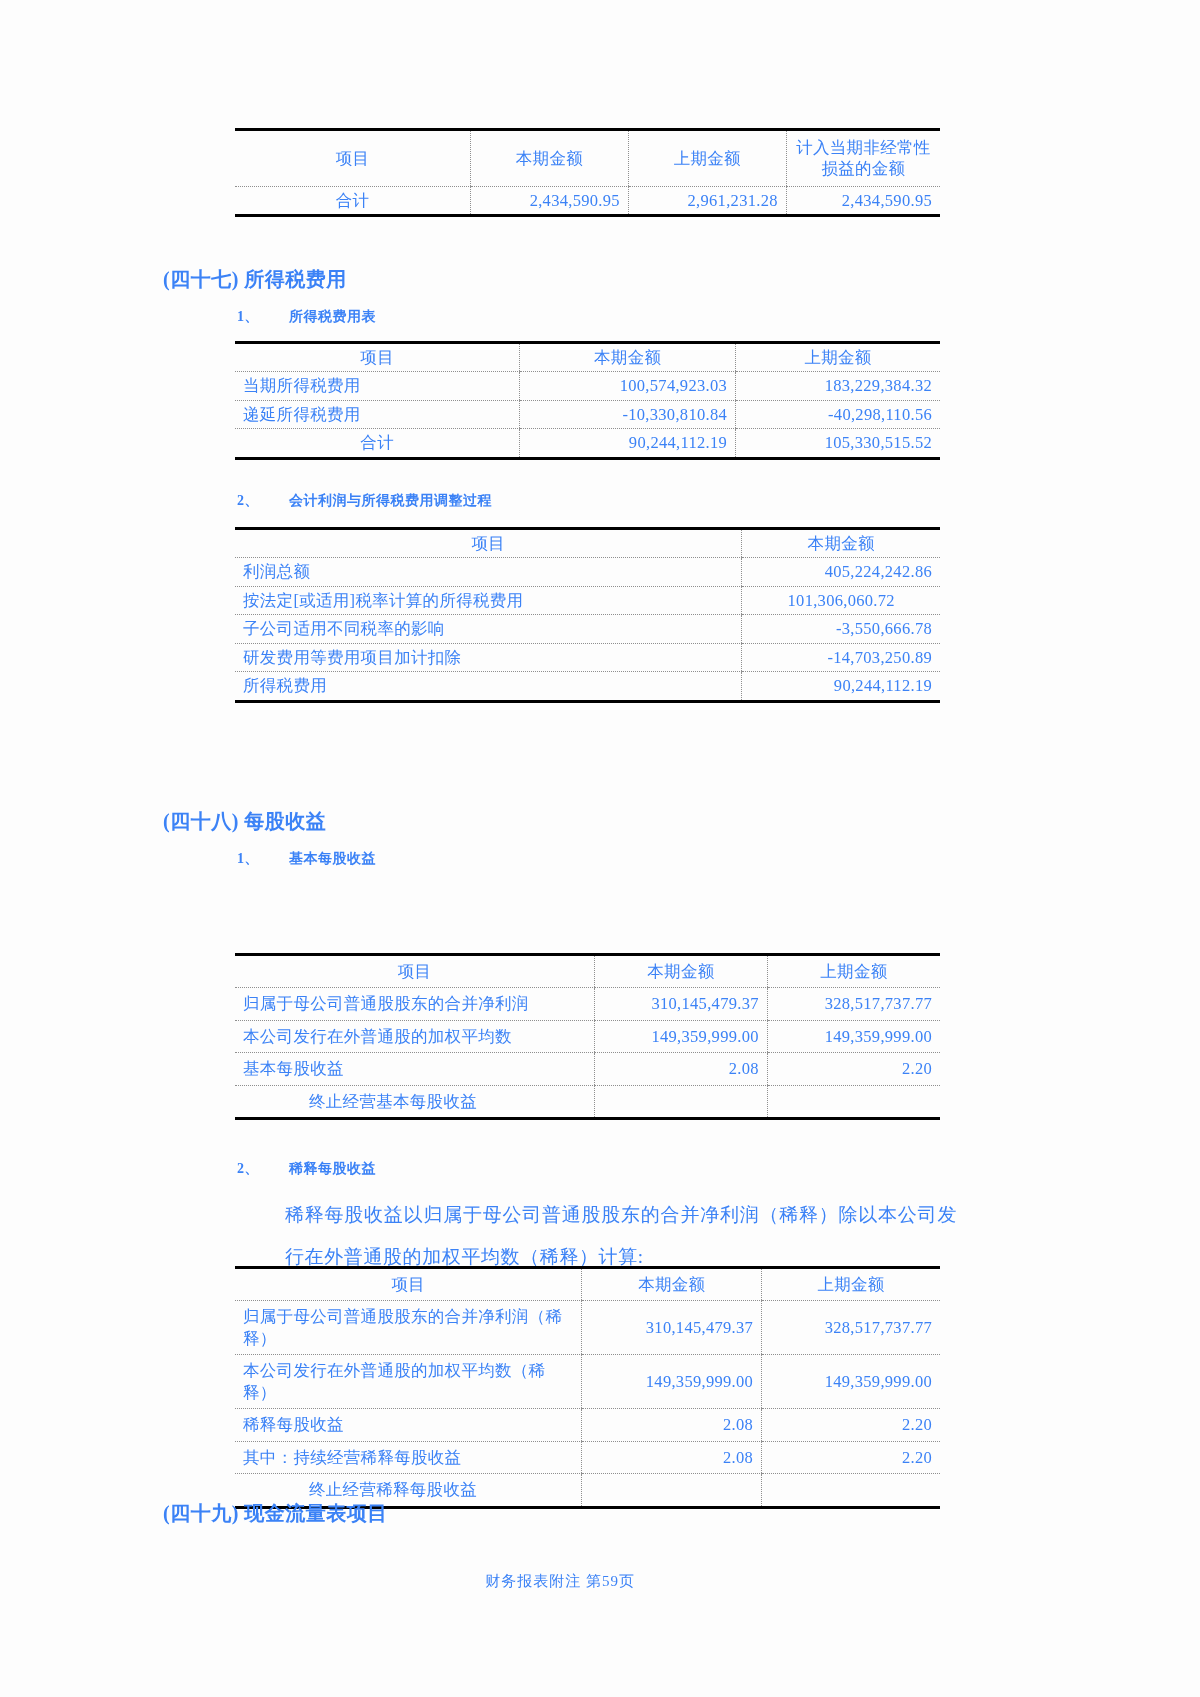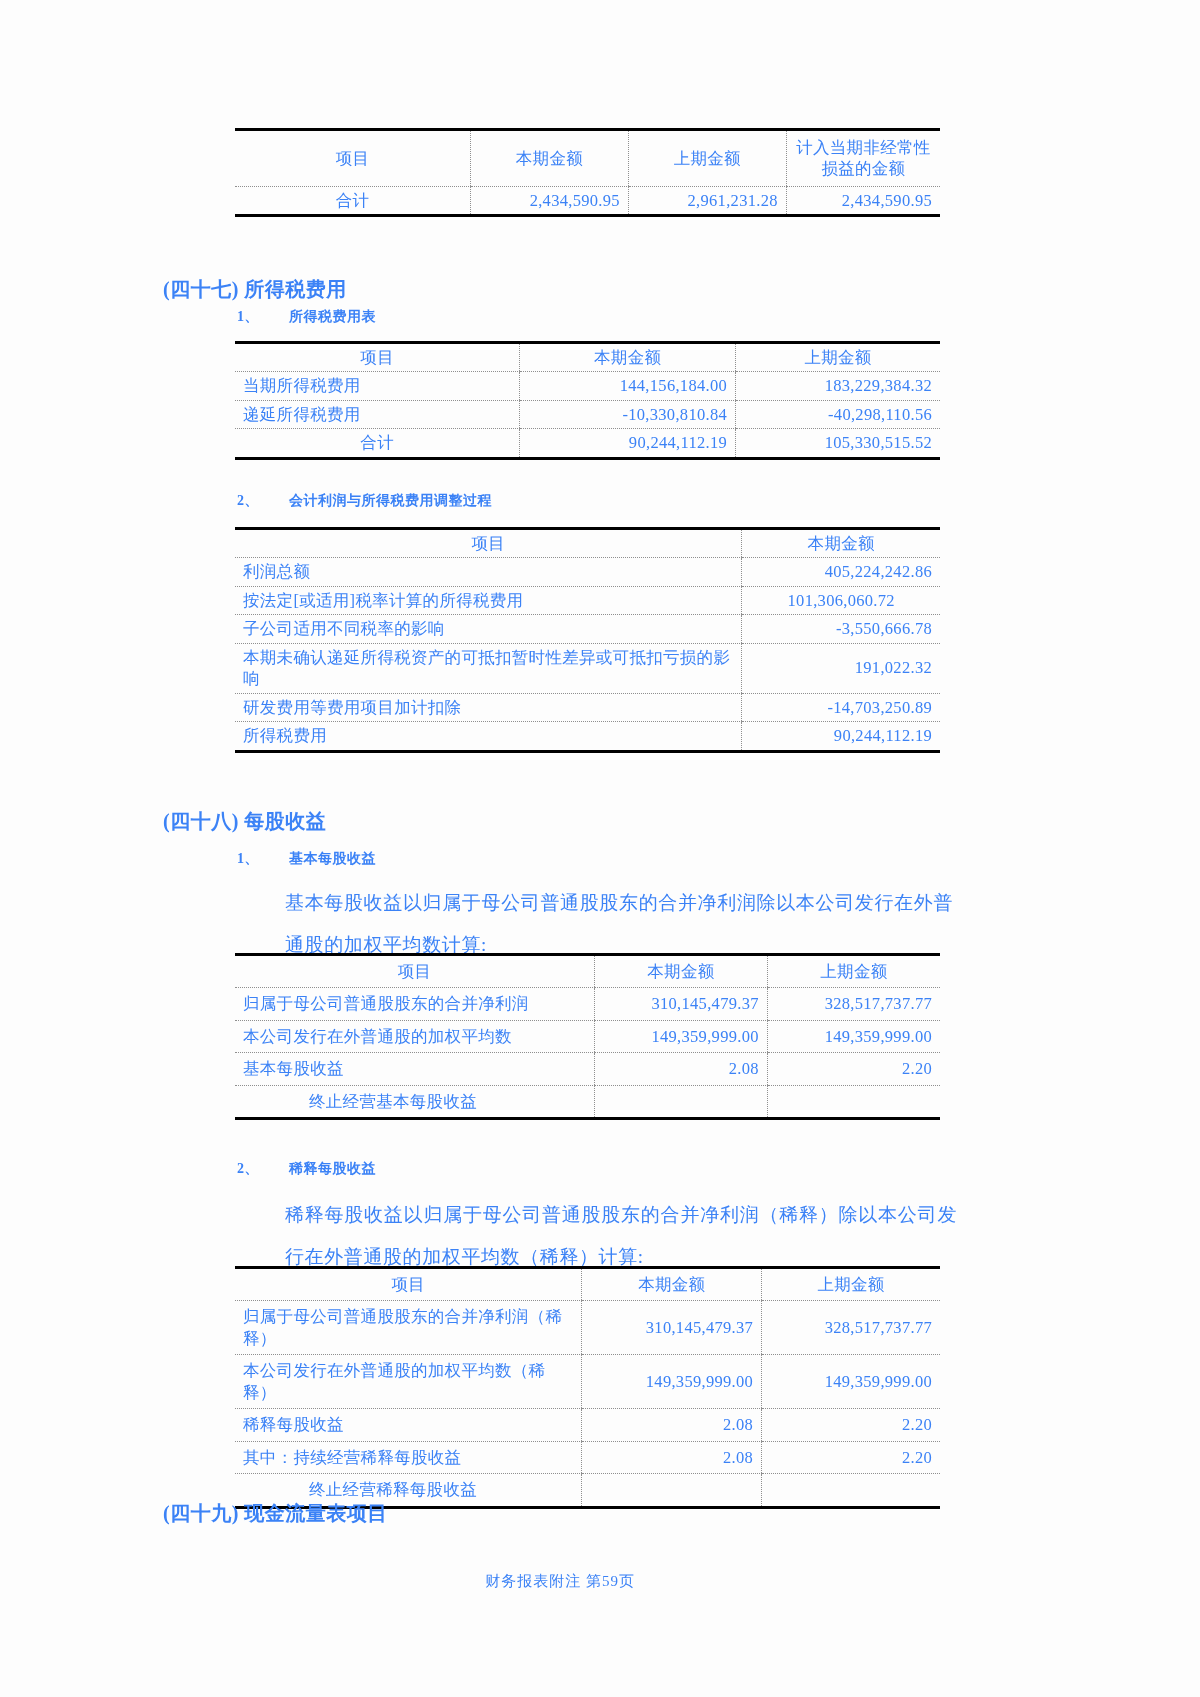--- a/index.html
+++ b/index.html
@@ -59,21 +59,21 @@
           <tr>
             <td style="text-align: center;">合计</td>
             <td style="text-align: right;">2,434,590.95</td>
             <td style="text-align: right;">2,961,231.28</td>
             <td style="text-align: right;">2,434,590.95</td>
           </tr>
         </tbody>
       </table>
   </div>
 
-  <div class="abs sec-h" style="left:163px; top:276px;">(四十七) 所得税费用</div>
+  <div class="abs sec-h" style="left:163px; top:266px;">(四十七) 所得税费用</div>
 
   <div class="abs sub-row" style="left:237px; top:308px;">
     <span class="sub-num">1、</span><span>所得税费用表</span>
   </div>
 
   <div class="abs" style="left:235px; top:341px; width:705px;">
     <table>
         <colgroup>
           <col style="width: 40.4%;">
           <col style="width: 30.6%;">
@@ -82,21 +82,21 @@
         <thead>
           <tr>
             <th>项目</th>
             <th>本期金额</th>
             <th>上期金额</th>
           </tr>
         </thead>
         <tbody>
           <tr>
             <td style="text-align: left;">当期所得税费用</td>
-            <td style="text-align: right;">144,156,184.00</td>
+            <td style="text-align: right;">100,574,923.03</td>
             <td style="text-align: right;">183,229,384.32</td>
           </tr>
           <tr>
             <td style="text-align: left;">递延所得税费用</td>
             <td style="text-align: right;">-10,330,810.84</td>
             <td style="text-align: right;">-40,298,110.56</td>
           </tr>
           <tr>
             <td style="text-align: center;">合计</td>
             <td style="text-align: right;">90,244,112.19</td>
@@ -129,42 +129,37 @@
           </tr>
           <tr>
             <td style="text-align: left;">按法定[或适用]税率计算的所得税费用</td>
             <td style="text-align: center;">101,306,060.72</td>
           </tr>
           <tr>
             <td style="text-align: left;">子公司适用不同税率的影响</td>
             <td style="text-align: right;">-3,550,666.78</td>
           </tr>
           <tr>
-            <td style="text-align: left;">本期未确认递延所得税资产的可抵扣暂时性差异或可抵扣亏损的影响</td>
-            <td style="text-align: right;">191,022.32</td>
-          </tr>
-          <tr>
             <td style="text-align: left;">研发费用等费用项目加计扣除</td>
             <td style="text-align: right;">-14,703,250.89</td>
           </tr>
           <tr>
             <td style="text-align: left;">所得税费用</td>
             <td style="text-align: right;">90,244,112.19</td>
           </tr>
         </tbody>
       </table>
   </div>
 
   <div class="abs sec-h" style="left:163px; top:808px;">(四十八) 每股收益</div>
 
   <div class="abs sub-row" style="left:237px; top:850px;">
     <span class="sub-num">1、</span><span>基本每股收益</span>
   </div>
 
-  <div class="abs para" style="left:285px; top:882px; width:668px;">基本每股收益以归属于母公司普通股股东的合并净利润除以本公司发行在外普通股的加权平均数计算:</div>
 
   <div class="abs" style="left:235px; top:953px; width:705px;">
     <table class="tbl-c">
         <colgroup>
           <col style="width: 51%;">
           <col style="width: 24.5%;">
           <col style="width: 24.5%;">
         </colgroup>
         <thead>
           <tr>

